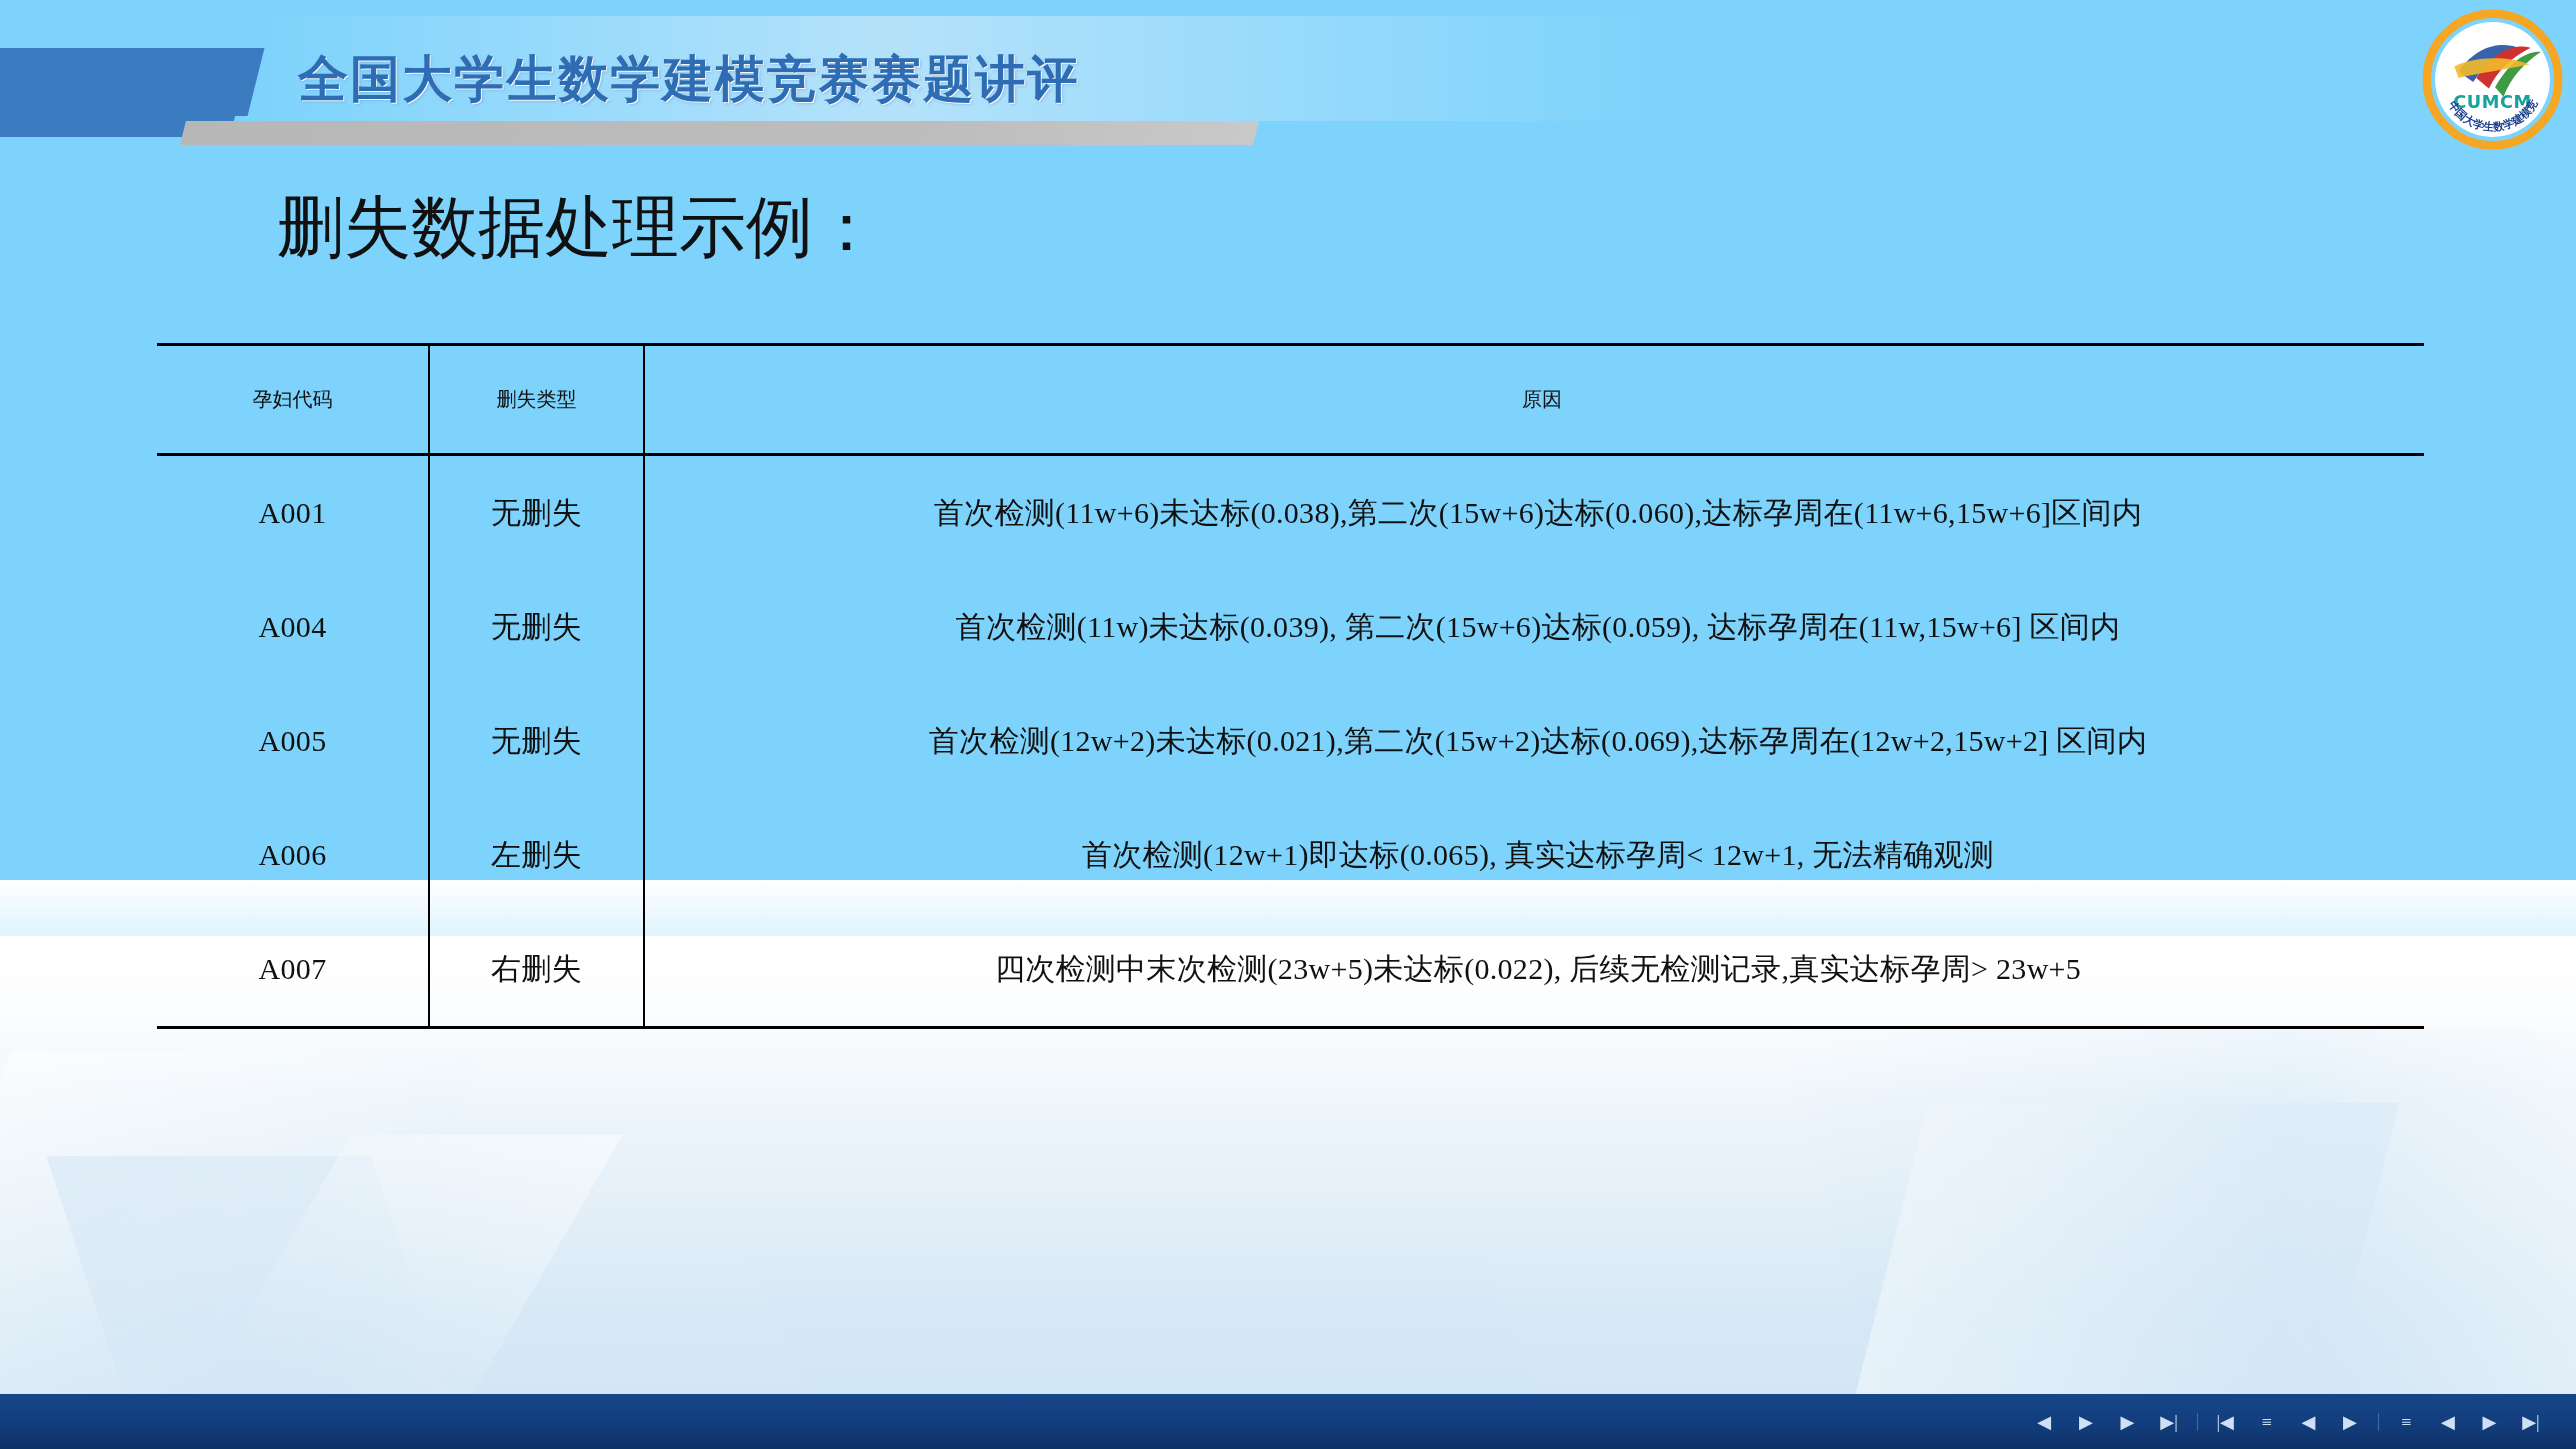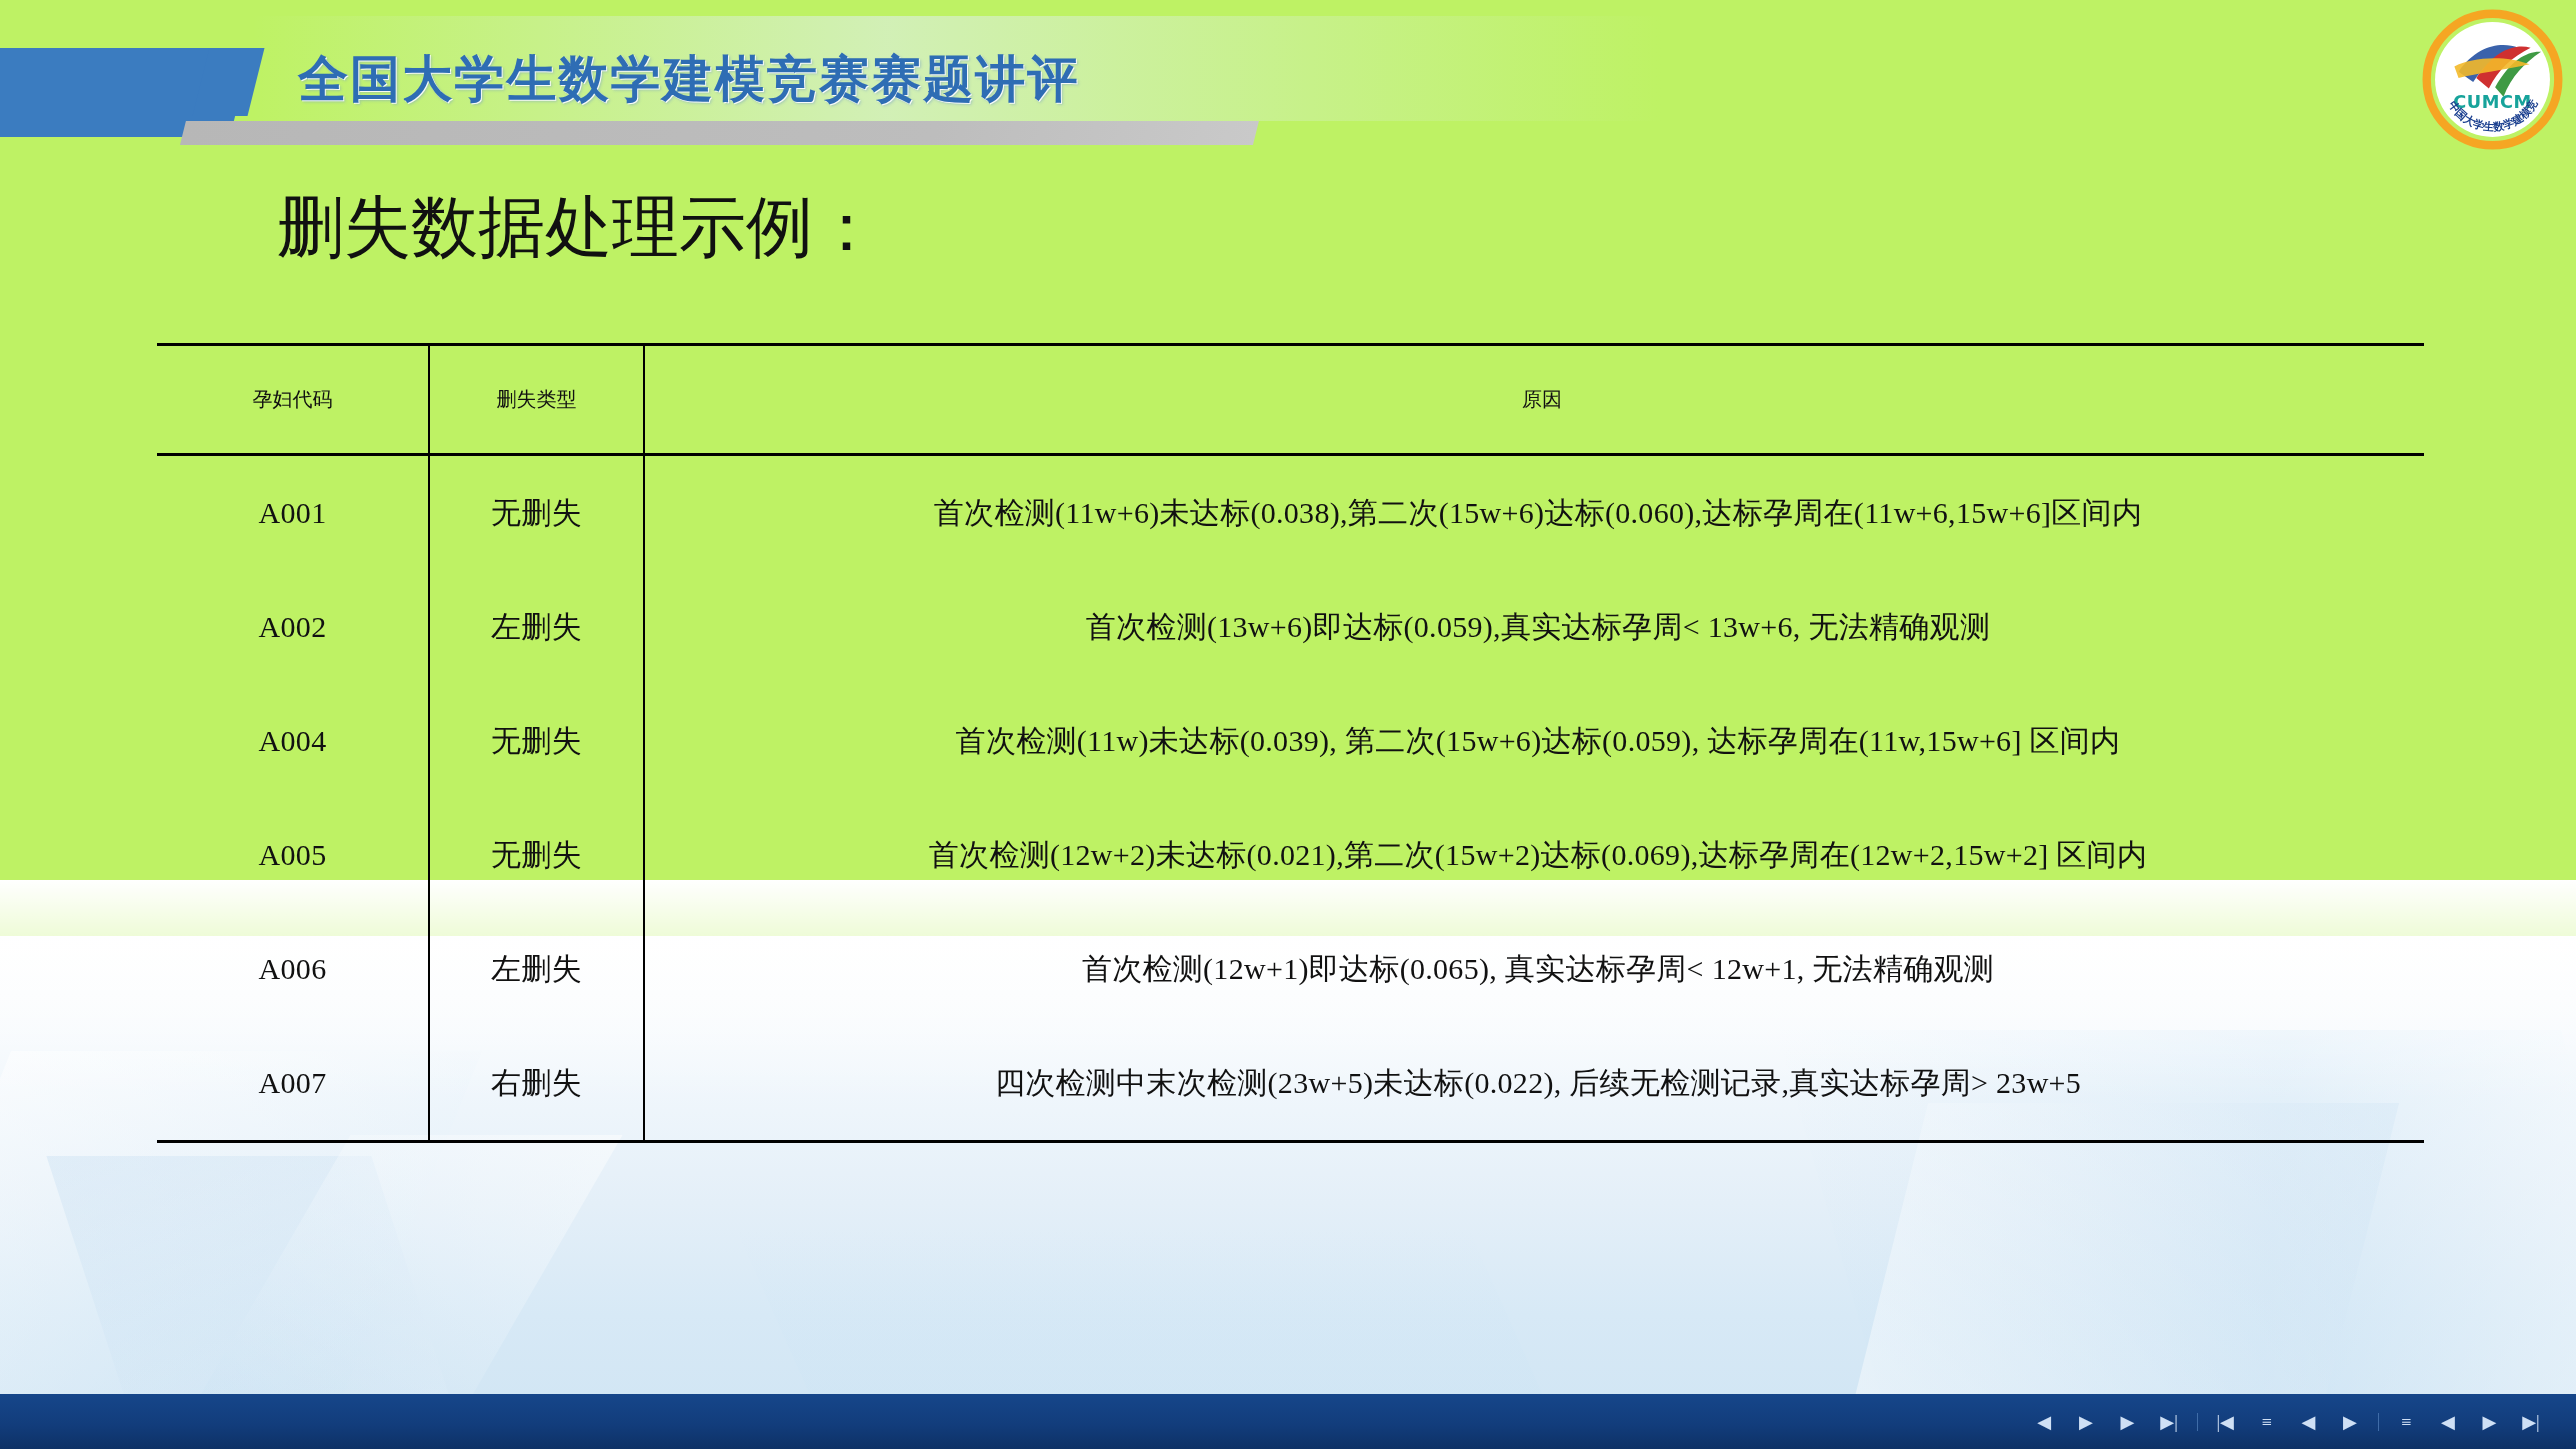--- a/index.html
+++ b/index.html
@@ -2,21 +2,21 @@
 <html style="font-size:8.4px"><head>
 <meta charset="utf-8">
 <style>
   html,body{margin:0;padding:0;}
   body{
     width:2576px;height:1449px;position:relative;overflow:hidden;
     font-family:"Liberation Serif","DejaVu Serif",serif;
     background:#ffffff;
   }
   
-  .slide{position:absolute;inset:0;overflow:hidden;background:#bef264;}
+  .slide{position:absolute;inset:0;overflow:hidden;background:#7dd3fc;}
   .bg-bottom{
     position:absolute;left:0;right:0;bottom:0;height:513px;
     background:linear-gradient(to bottom,#ffffff 0%,#f4f9fd 22%,#e4eff8 52%,#d7e9f6 74%,#cfe4f3 100%);
   }
   .bg-fade-top{
     position:absolute;left:0;right:0;top:880px;height:220px;
     background:linear-gradient(to bottom,rgba(255,255,255,1) 0%,rgba(255,255,255,0) 100%);
   }
   
   .facet{position:absolute;bottom:0;opacity:.55;}
@@ -166,25 +166,20 @@
           <th class="vline-l reason">原因</th>
         </tr>
       </thead>
       <tbody>
         <tr>
           <td>A001</td>
           <td class="vline-l">无删失</td>
           <td class="vline-l reason">首次检测(11w+6)未达标(0.038),第二次(15w+6)达标(0.060),达标孕周在(11w+6,15w+6]区间内</td>
         </tr>
         <tr>
-          <td>A002</td>
-          <td class="vline-l">左删失</td>
-          <td class="vline-l reason">首次检测(13w+6)即达标(0.059),真实达标孕周&lt; 13w+6, 无法精确观测</td>
-        </tr>
-        <tr>
           <td>A004</td>
           <td class="vline-l">无删失</td>
           <td class="vline-l reason">首次检测(11w)未达标(0.039), 第二次(15w+6)达标(0.059), 达标孕周在(11w,15w+6] 区间内</td>
         </tr>
         <tr>
           <td>A005</td>
           <td class="vline-l">无删失</td>
           <td class="vline-l reason">首次检测(12w+2)未达标(0.021),第二次(15w+2)达标(0.069),达标孕周在(12w+2,15w+2] 区间内</td>
         </tr>
         <tr>

